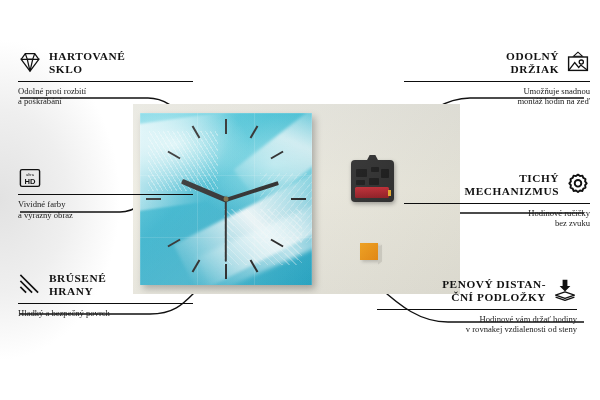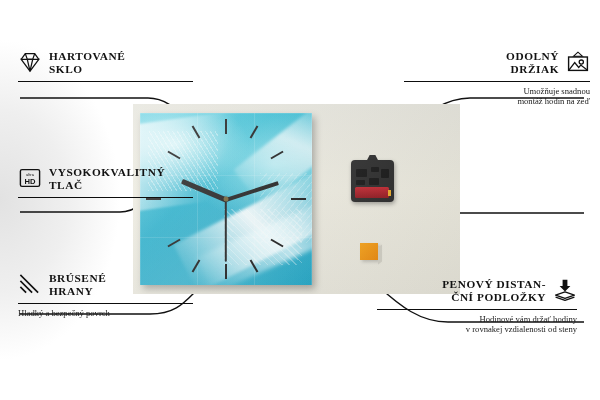--- a/index.html
+++ b/index.html
@@ -213,35 +213,37 @@
           <path d="M3.2 9.3h17.6L12 21.2 3.2 9.3Z"></path>
           <path d="M3.2 9.3 7.3 3.6h9.4l4.1 5.7"></path>
           <path d="M7.3 3.6 9.3 9.3 12 21.2 14.7 9.3l2-5.7"></path>
           <path d="M9.3 9.3h5.4"></path>
         </svg>
       </span>
       <span class="feat-title">HARTOVANÉ
 SKLO</span>
     </div>
     <div class="rule"></div>
+    <div class="feat-desc">Odolné proti rozbití
+a poškrábání</div>
   </div>
 
   <div class="feature left" id="f-print">
     <div class="feat-head">
       <span class="ico">
         <svg viewBox="0 0 24 24">
           <rect x="2.4" y="3.6" width="19.2" height="16.8" rx="1.6" fill="none" stroke="#111" stroke-width="1.4"></rect>
           <text x="12" y="10.4" font-family="Liberation Sans, sans-serif" font-size="4.1" text-anchor="middle" fill="#111">ultra</text>
           <text x="12" y="17.6" font-family="Liberation Sans, sans-serif" font-size="7.6" font-weight="bold" text-anchor="middle" fill="#111">HD</text>
         </svg>
       </span>
-      <span class="feat-title">VYSOKOKVALITNÝ
-TLAČ</span>
-    </div>
-    <div class="rule"></div>
+    </div>
+    <div class="rule"></div>
+    <div class="feat-desc">Vividné farby
+a výrazný obraz</div>
   </div>
 
   <div class="feature left" id="f-edges">
     <div class="feat-head">
       <span class="ico">
         <svg viewBox="0 0 24 24" stroke="#111" stroke-width="1.7" stroke-linecap="square">
           <path d="M3 3.5 19.5 20"></path>
           <path d="M3 9.5 13.5 20"></path>
           <path d="M3 15.5 7.5 20"></path>
         </svg>
@@ -264,20 +266,35 @@
           <circle cx="15.3" cy="12.1" r="2.1"></circle>
           <path d="M3.1 19.9 8.7 12.5l4 5 2.1-2.4 6.4 4.8"></path>
         </svg>
       </span>
     </div>
     <div class="rule"></div>
     <div class="feat-desc">Umožňuje snadnou
 montáž hodin na zeď</div>
   </div>
 
+  <div class="feature right" id="f-mech">
+    <div class="feat-head">
+      <span class="feat-title">TICHÝ
+MECHANIZMUS</span>
+      <span class="ico">
+        <svg viewBox="0 0 24 24" fill="none" stroke="#111" stroke-width="1.9" stroke-linejoin="round">
+          <path d="M12 2.6 14 4.1l2.4-.5.9 2.3 2.2 1.1-.4 2.4 1.6 1.9-1.6 1.9.4 2.4-2.2 1.1-.9 2.3-2.4-.5-2 1.5-2-1.5-2.4.5-.9-2.3-2.2-1.1.4-2.4L3.3 11.3l1.6-1.9-.4-2.4 2.2-1.1.9-2.3 2.4.5L12 2.6Z"></path>
+          <circle cx="12" cy="11.3" r="3.3"></circle>
+        </svg>
+      </span>
+    </div>
+    <div class="rule"></div>
+    <div class="feat-desc">Hodinové ručičky
+bez zvuku</div>
+  </div>
 
   <div class="feature right" id="f-foam">
     <div class="feat-head">
       <span class="feat-title">PENOVÝ DISTAN-
 ČNÍ PODLOŽKY</span>
       <span class="ico">
         <svg viewBox="0 0 24 24" fill="none" stroke="#111" stroke-width="1.3" stroke-linejoin="round">
           <path d="M9.6 1.8h4.8v6.1h3L12 13.4 6.6 7.9h3V1.8Z" fill="#111" stroke="none"></path>
           <path d="M12 13.9 2.6 17.1 12 20.4l9.4-3.3L12 13.9Z"></path>
           <path d="M2.6 19.1 12 22.4l9.4-3.3"></path>

